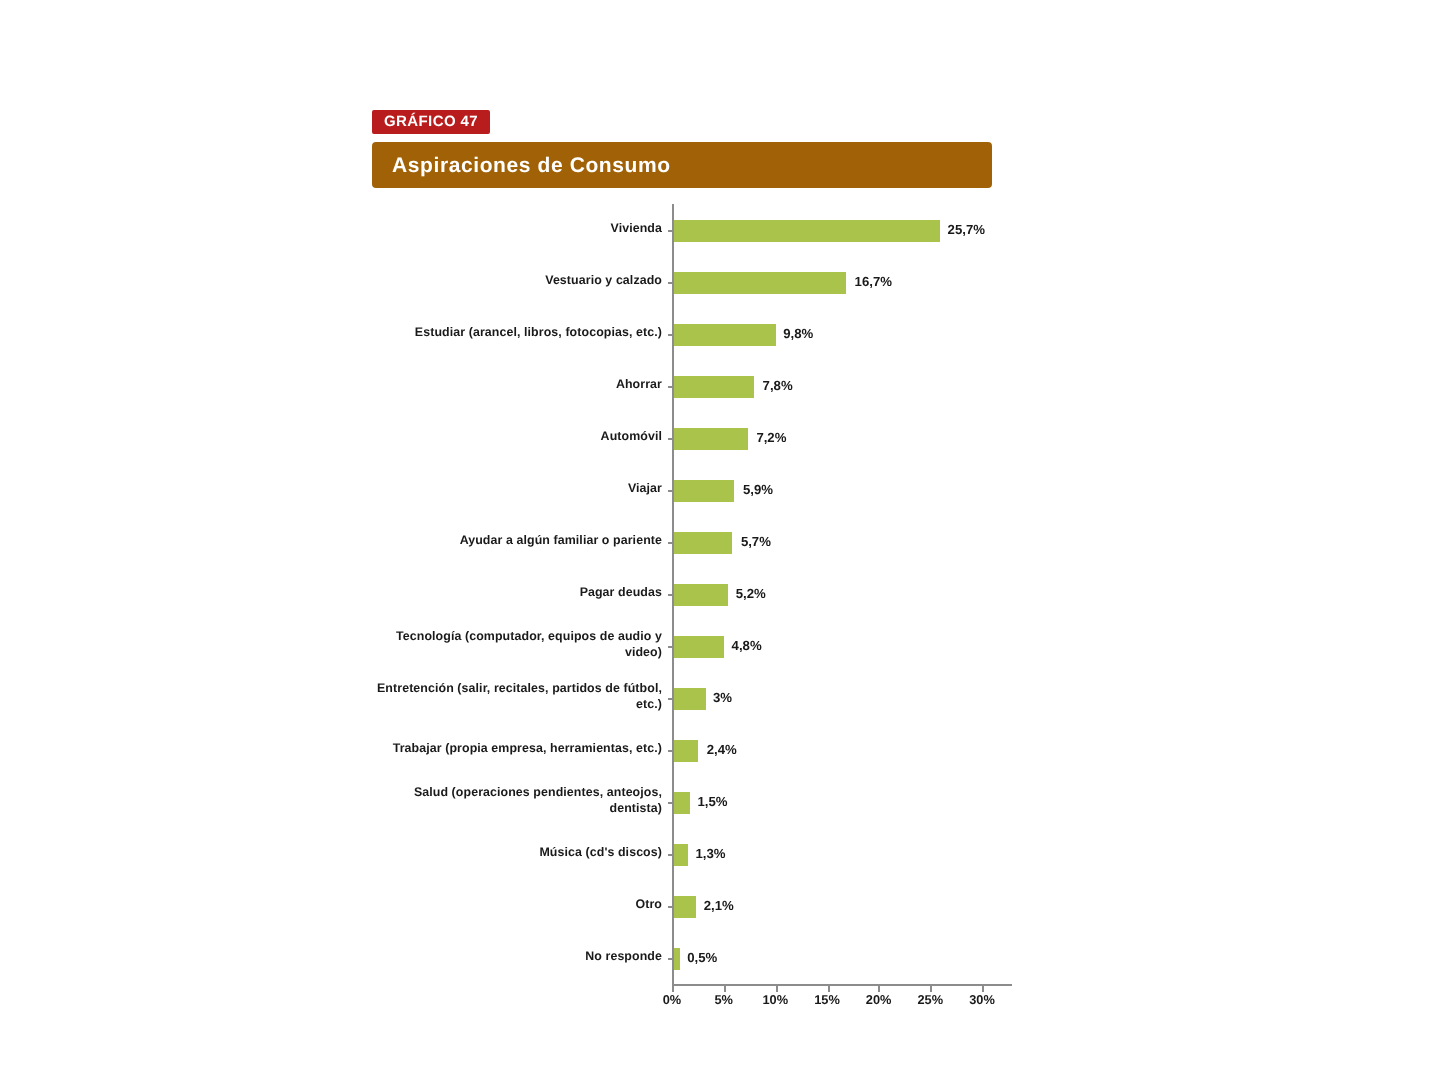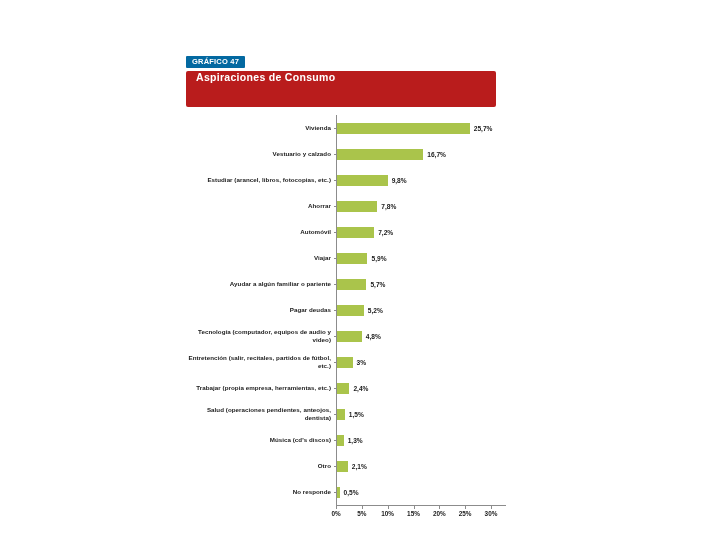--- a/index.html
+++ b/index.html
@@ -18,36 +18,37 @@
   #chart-root {
     position: absolute;
     left: 186px;
     top: 50px;
     width: 320px;
   }
 
   
   .graphic-badge {
     display: inline-block;
-    background: #0369a1;
+    background: #b91c1c;
     color: #ffffff;
     font-size: 7.5px;
     font-weight: bold;
     letter-spacing: 0.2px;
     padding: 2px 6px 2px 6px;
     line-height: 1;
     border-radius: 1px;
   }
 
   .title-bar {
     margin-top: 3px;
-    background: #b91c1c;
-    height: 36px;
+    background: #a16207;
+    height: 23px;
     border-radius: 2px;
     display: flex;
+    align-items: center;
     padding-left: 10px;
     width: 310px;
     box-sizing: border-box;
   }
   .title-bar .title-text {
     color: #ffffff;
     font-size: 10.5px;
     font-weight: bold;
     letter-spacing: 0.3px;
   }

